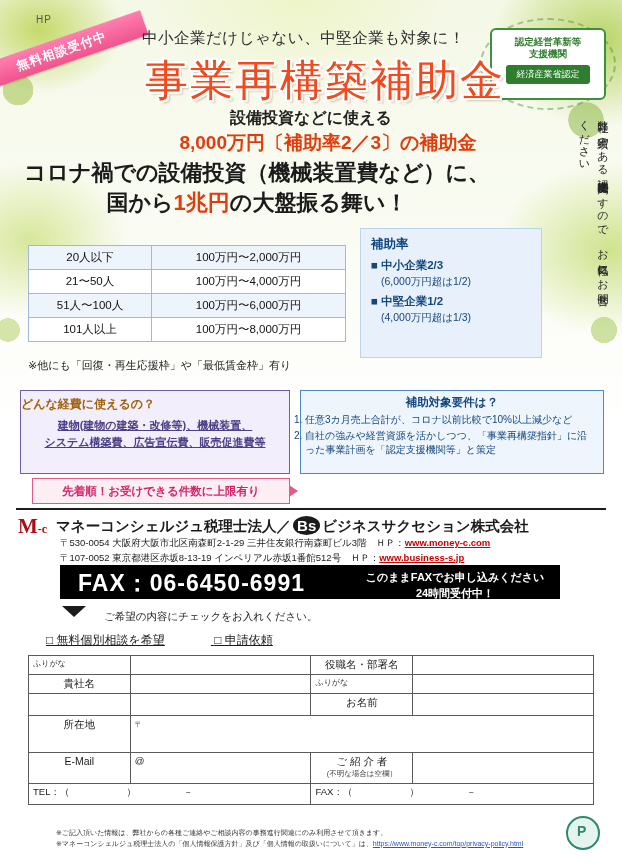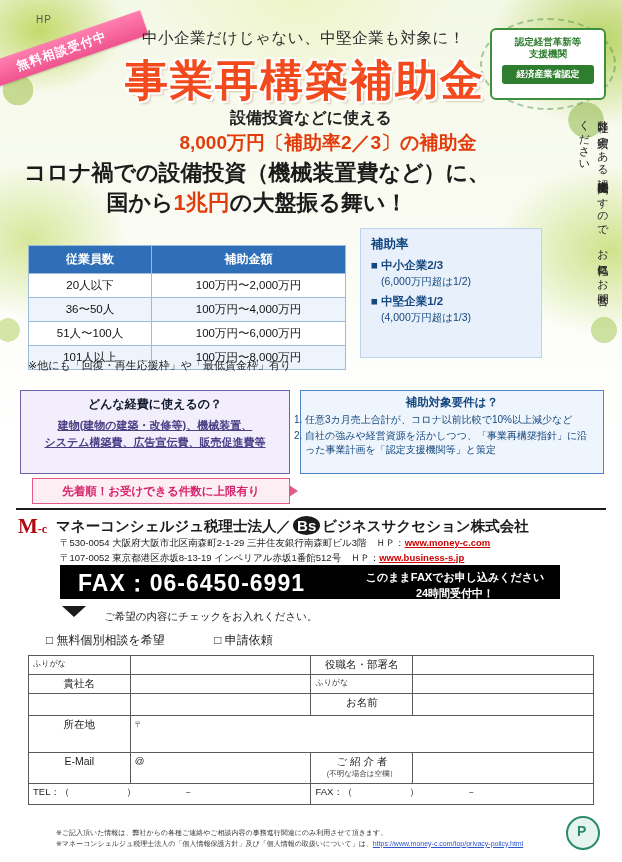--- a/index.html
+++ b/index.html
@@ -48,22 +48,22 @@
     box-shadow:0 1px 2px rgba(0,0,0,.18);
   }
 
   
   .lead{
     position:absolute;left:142px;top:28px;width:340px;
     font-size:15.5px;font-weight:normal;color:#2b2b2b;letter-spacing:.5px;
   }
   .maintitle{
     position:absolute;left:105px;top:52px;width:400px;
-    text-align:center;
-    font-size:43px;font-weight:bold;
+    text-align:right;
+    font-size:43px;font-weight:normal;
     color:#f24a1d;
     letter-spacing:2px;
     -webkit-text-stroke:0px;
     text-shadow:
       2px 0 0 #fff,-2px 0 0 #fff,0 2px 0 #fff,0 -2px 0 #fff,
       2px 2px 0 #fff,-2px 2px 0 #fff,2px -2px 0 #fff,-2px -2px 0 #fff,
       3px 3px 2px rgba(120,60,0,.28);
   }
   .subline1{
     position:absolute;left:0;top:108px;width:622px;text-align:center;
@@ -80,22 +80,22 @@
   .bigcopy .em{color:#e23b0c;}
 
   
   .seal{
     position:absolute;right:16px;top:28px;width:112px;height:68px;
     border:2px solid #3e8f3e;border-radius:6px;background:#ffffff;
     text-align:center;
   }
   .seal .l1{font-size:9.5px;color:#2f7d2f;font-weight:bold;margin-top:6px;line-height:1.3;}
   .seal .l2{
-    margin:4px auto 0;width:92px;background:#2f7d2f;color:#fff;
-    font-size:9px;font-weight:bold;padding:3px 0;border-radius:3px;
+    margin:4px auto 0;width:84px;background:#2f7d2f;color:#fff;
+    font-size:9px;font-weight:normal;padding:3px 0;border-radius:3px;
   }
   .sealring{
     position:absolute;right:6px;top:18px;width:132px;height:88px;
     border:2px dashed rgba(70,140,70,.45);border-radius:50%;
   }
 
   
   .vside{
     position:absolute;right:10px;top:112px;
     writing-mode:vertical-rl;text-orientation:upright;
@@ -126,21 +126,21 @@
   }
   .ratebox .t{font-size:12.5px;font-weight:bold;color:#12467e;margin:7px 0 3px 10px;}
   .ratebox .r{font-size:11.5px;font-weight:bold;color:#14477f;margin:5px 0 0 10px;}
   .ratebox .s{font-size:10.5px;color:#14477f;margin:2px 0 0 20px;}
 
   
   .boxL{
     position:absolute;left:20px;top:390px;width:268px;height:82px;
     border:1px solid #6f5fa8;background:#f2eefb;
   }
-  .boxL .ttl{font-size:12px;font-weight:bold;color:#0f172a;text-align:center;margin-top:5px;}
+  .boxL .ttl{font-size:12px;font-weight:bold;color:#a16207;margin-top:5px;}
   .boxL .body{font-size:11px;color:#4b3f86;font-weight:bold;line-height:1.55;margin:4px 8px 0;text-align:center;}
   .boxL .u{text-decoration:underline;}
 
   .boxR{
     position:absolute;left:300px;top:390px;width:302px;height:82px;
     border:1px solid #4e86c7;background:#eef5fc;
   }
   .boxR .ttl{font-size:11.5px;font-weight:bold;color:#14477f;text-align:center;margin-top:4px;}
   .boxR ol{margin:3px 14px 0 4px;padding:0;font-size:10px;color:#14477f;line-height:1.42;}
   .boxR ol li{margin-bottom:2px;}
@@ -190,21 +190,21 @@
 
   
   .arrow{
     position:absolute;left:62px;top:606px;width:0;height:0;
     border-left:12px solid transparent;border-right:12px solid transparent;border-top:11px solid #1b1b1b;
   }
   .checkinst{
     position:absolute;left:104px;top:610px;font-size:10.5px;color:#1b1b1b;
   }
   .checkrow{
-    position:absolute;left:46px;top:632px;width:420px;font-size:12px;color:#1b1b1b;
+    position:absolute;left:46px;top:632px;width:420px;font-size:12px;color:#1b1b1b;text-decoration:underline;
   }
   .checkrow span{margin-right:46px;}
 
   
   .form{
     position:absolute;left:28px;top:655px;width:566px;height:150px;
     border-collapse:collapse;font-size:9.5px;color:#1b1b1b;
   }
   .form td{border:1px solid #5a5a5a;padding:2px 4px;vertical-align:top;}
   .lbl{text-align:center;font-size:10.5px;vertical-align:middle;}
@@ -249,30 +249,26 @@
     <div>コロナ禍での設備投資（機械装置費など）に、</div>
     <div>
       <span>国から</span><span class="em">1兆円</span><span>の大盤振る舞い！</span>
     </div>
   </div>
 
   <div class="vside">弊社は実績のある認定支援機関ですので、お気軽にお問合せください</div>
 
   <table class="tbl">
     <tbody>
-        <tr>
-      <th>従業員数</th>
-      <th>補助金額</th>
-    </tr>
     <tr>
       <td>20人以下</td>
       <td>100万円〜2,000万円</td>
     </tr>
     <tr>
-      <td>36〜50人</td>
+      <td>21〜50人</td>
       <td>100万円〜4,000万円</td>
     </tr>
     <tr>
       <td>51人〜100人</td>
       <td>100万円〜6,000万円</td>
     </tr>
     <tr>
       <td>101人以上</td>
       <td>100万円〜8,000万円</td>
     </tr>

